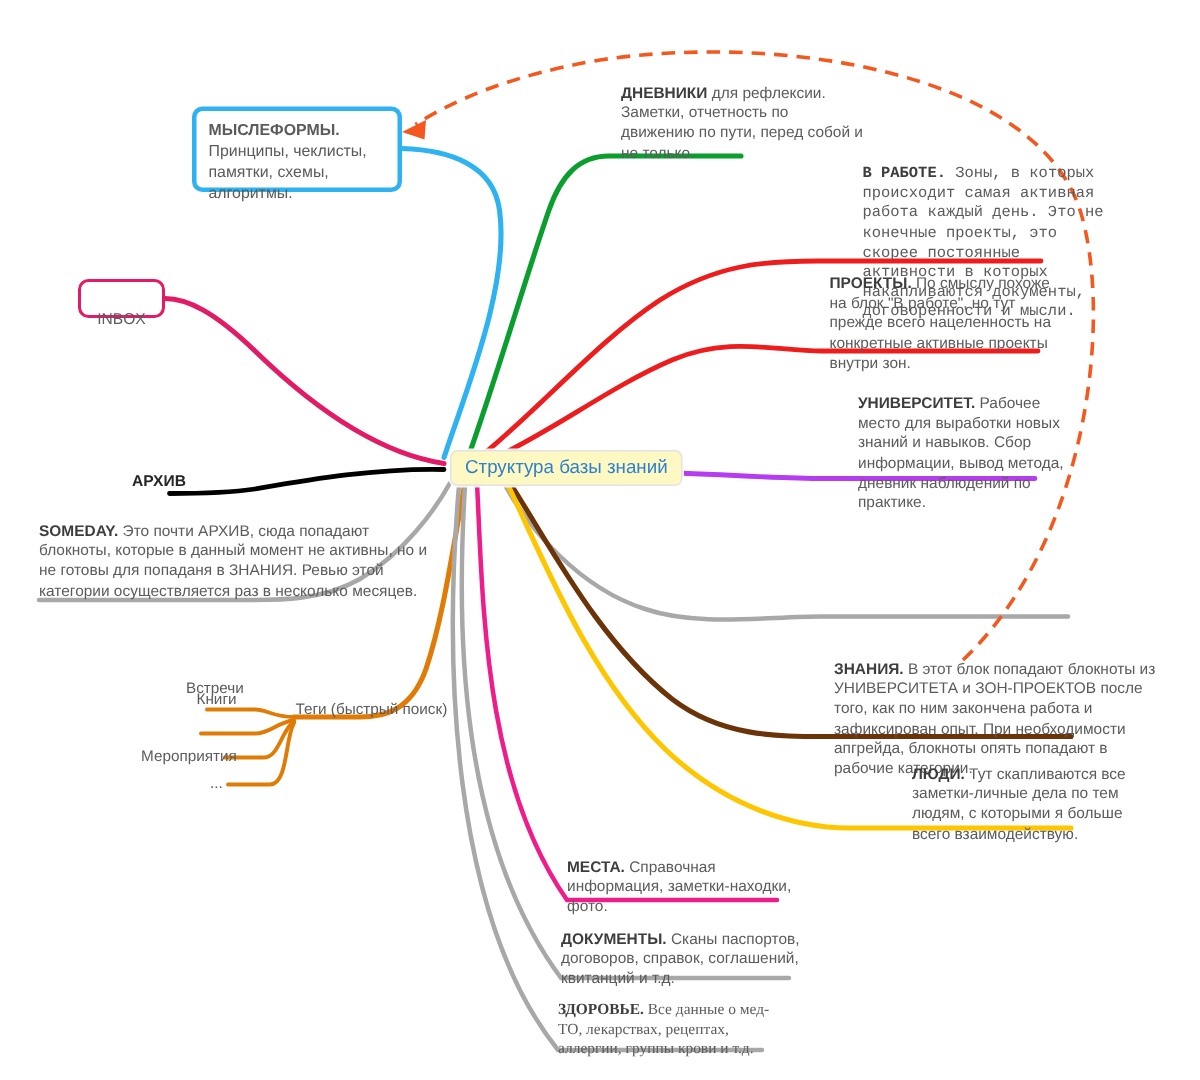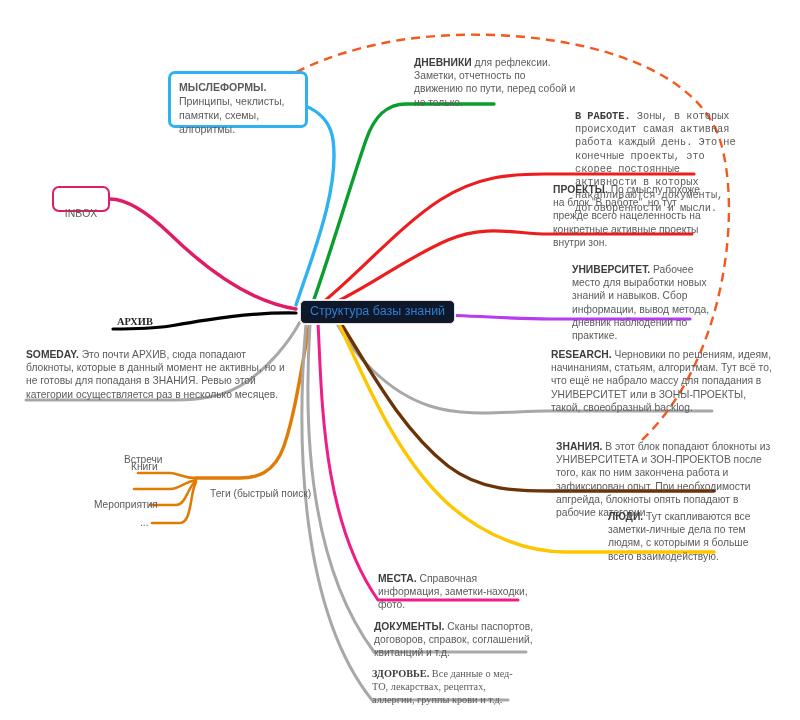--- a/index.html
+++ b/index.html
@@ -8,21 +8,21 @@
     font-family:"Liberation Sans","DejaVu Sans",sans-serif;
     color:#4a4a4a;
     -webkit-font-smoothing:antialiased;
   }
   #canvas{position:relative;width:800px;height:720px;overflow:hidden;background:#fff;}
   #wires{position:absolute;left:0;top:0;width:800px;height:720px;}
 
   
   .center-node{
     position:absolute;
-    background:#0f172a;
+    background:#fef9c3;
     border:1px solid #e2e2e2;
     border-radius:5px;
     padding:3px 9px 4px 9px;
     font-size:12.5px;
     color:#2f7fd0;
     white-space:nowrap;
     line-height:15px;
     box-shadow:0 0 0 1px rgba(255,255,255,.9);
   }
 
@@ -106,33 +106,33 @@
     <path d="M310,324 C304,420 306,560 374,652 L526,652" fill="none" stroke="#a8a8a8" stroke-width="3.0" stroke-linecap="round"></path>
 
     <path d="M306,324 C296,440 300,610 372,700 L508,700" fill="none" stroke="#a8a8a8" stroke-width="3.0" stroke-linecap="round"></path>
 
     <path d="M642,440 C726,360 742,210 720,140 C690,48 520,22 400,40 C340,50 300,68 277,83" fill="none" stroke="#f4581e" stroke-width="2.4" stroke-dasharray="9 6" stroke-linecap="butt"></path>
     <polygon points="268,88 284,80 283,93" fill="#f4581e"></polygon>
   </svg>
 
   <div class="center-node" style="left:300px;top:300px;">Структура базы знаний</div>
 
-  <div class="boxed blue" style="left:128px;top:71px;width:140px;height:57px;margin-left:40px;">
+  <div class="boxed blue" style="left:128px;top:71px;width:140px;height:57px;">
     <div class="mf-text">
       <b>МЫСЛЕФОРМЫ.</b><span> Принципы, чеклисты, памятки, схемы, алгоритмы.</span>
     </div>
   </div>
 
   <div class="boxed pink" style="left:52px;top:186px;width:58px;height:26px;">
     <div class="inbox-text">INBOX</div>
   </div>
 
-  <div class="plain-label" style="left:117px;top:316px;font-family:Liberation Serif, serif;">АРХИВ</div>
+  <div class="plain-label" style="left:88px;top:316px;">АРХИВ</div>
 
-  <div class="tag-label" style="left:210px;top:468px;margin-top:20px;">Теги (быстрый поиск)</div>
+  <div class="tag-label" style="left:197px;top:468px;">Теги (быстрый поиск)</div>
 
   <div class="tag-label" style="left:131px;top:461px;">Книги</div>
   <div class="tag-label" style="left:124px;top:454px;">Встречи</div>
   <div class="tag-label" style="left:94px;top:499px;">Мероприятия</div>
   <div class="tag-label" style="left:140px;top:517px;">...</div>
 
   <div class="node-text" style="left:414px;top:56px;width:162px;">
     <b>ДНЕВНИКИ</b><span> для рефлексии. Заметки, отчетность по движению по пути, перед собой и не только.</span>
   </div>
 
@@ -145,23 +145,20 @@
   </div>
 
   <div class="node-text" style="left:553px;top:183px;width:152px;">
     <b>ПРОЕКТЫ.</b><span> По смыслу похоже на блок "В работе", но тут прежде всего нацеленность на конкретные активные проекты внутри зон.</span>
   </div>
 
   <div class="node-text" style="left:572px;top:263px;width:146px;">
     <b>УНИВЕРСИТЕТ.</b><span> Рабочее место для выработки новых знаний и навыков. Сбор информации, вывод метода, дневник наблюдений по практике.</span>
   </div>
 
-  <div class="node-text" style="left:551px;top:348px;width:222px;">
-    <b>RESEARCH.</b><span> Черновики по решениям, идеям, начинаниям, статьям, алгоритмам. Тут всё то, что ещё не набрало массу для попадания в УНИВЕРСИТЕТ или в ЗОНЫ-ПРОЕКТЫ, такой, своеобразный backlog.</span>
-  </div>
 
   <div class="node-text" style="left:556px;top:440px;width:220px;">
     <b>ЗНАНИЯ.</b><span> В этот блок попадают блокноты из УНИВЕРСИТЕТА и ЗОН-ПРОЕКТОВ после того, как по ним закончена работа и зафиксирован опыт. При необходимости апгрейда, блокноты опять попадают в рабочие категории.</span>
   </div>
 
   <div class="node-text" style="left:572px;top:510px;width:150px;margin-left:36px;">
     <b>ЛЮДИ.</b><span> Тут скапливаются все заметки-личные дела по тем людям, с которыми я больше всего взаимодействую.</span>
   </div>
 
   <div class="node-text" style="left:378px;top:572px;width:150px;">

